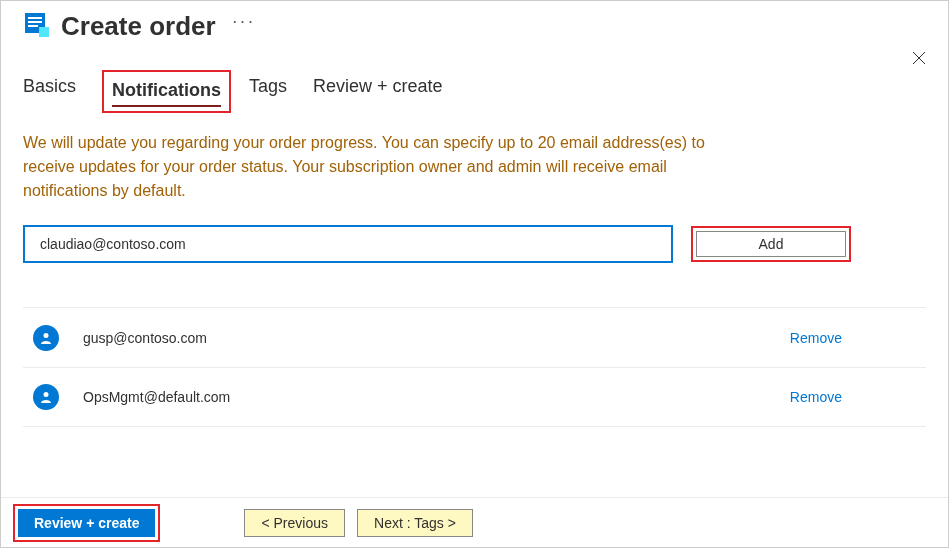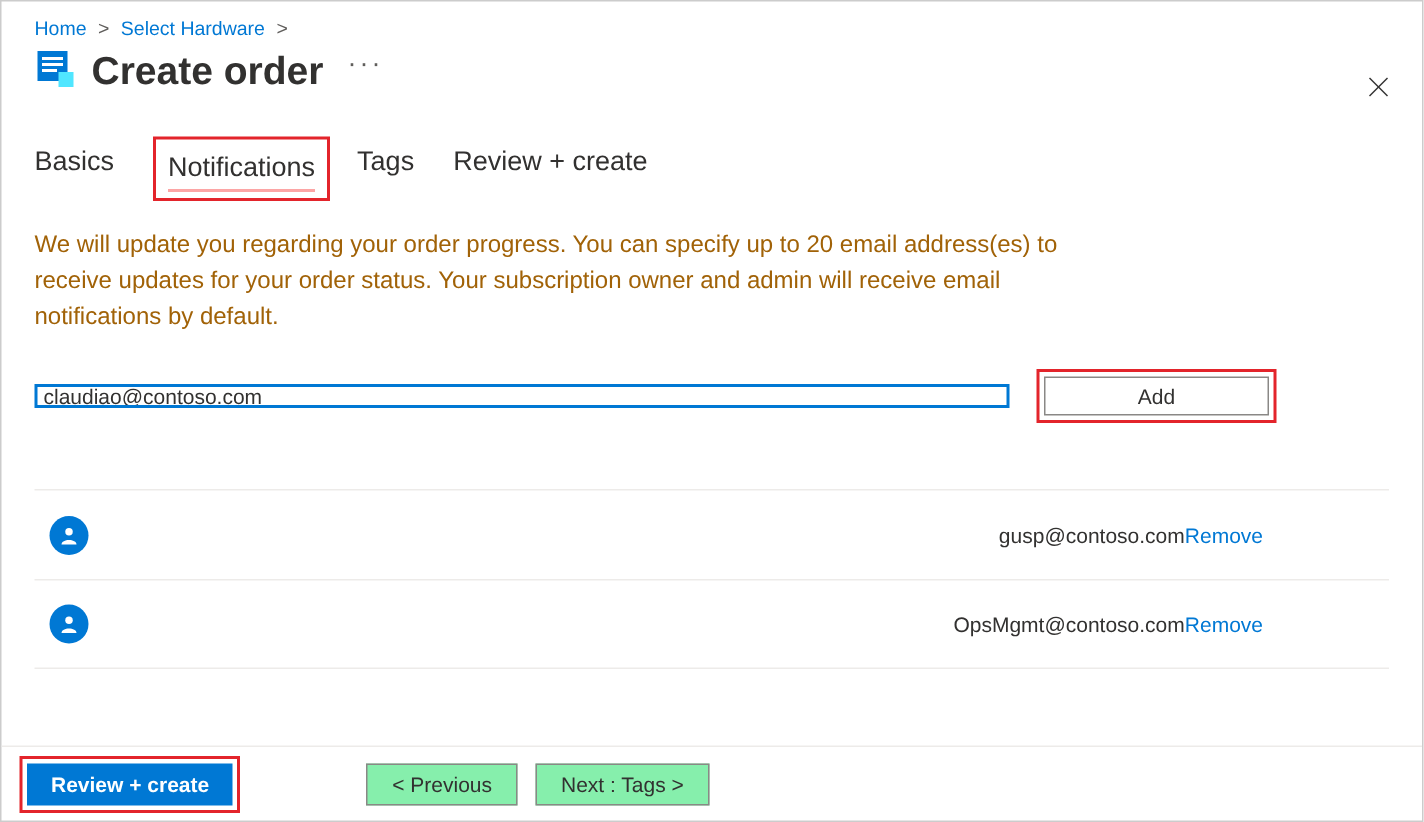--- a/index.html
+++ b/index.html
@@ -70,21 +70,22 @@
     margin-bottom: 18px;
   }
   .tab {
     padding: 6px 0;
     margin-right: 26px;
     color: #323130;
     cursor: pointer;
     font-size: 18px;
   }
   .tab.active {
-    border-bottom: 2px solid #fca5a5;
+    border-bottom: 2px solid #7f1d1d;
+    font-weight: bold;
   }
   .tab-highlight {
     border: 2px solid #e3242b;
     padding: 4px 8px;
     margin-right: 18px;
     display: inline-block;
   }
   .tab-highlight .tab {
     margin-right: 0;
     padding: 4px 0 4px 0;
@@ -105,23 +106,23 @@
     display: block;
   }
   .email-row {
     display: flex;
     align-items: center;
     gap: 18px;
     margin-bottom: 44px;
   }
   .email-input {
     width: 650px;
-    height: 16px;
+    height: 38px;
     border: 2px solid #0078d4;
-    padding: 0 4px;
+    padding: 0 15px;
     font-size: 14px;
     color: #323130;
     outline: none;
   }
   .add-btn-wrap {
     border: 2px solid #e3242b;
     padding: 3px;
   }
   .add-btn {
     width: 150px;
@@ -134,21 +135,20 @@
   }
   
   .list {
     margin-top: 8px;
   }
   .list-item {
     display: flex;
     align-items: center;
     height: 60px;
     border-top: 1px solid #edebe9;
-    text-align: right;
   }
   .list-item:last-child {
     border-bottom: 1px solid #edebe9;
   }
   .user-icon {
     width: 26px;
     height: 26px;
     border-radius: 50%;
     background: #0078d4;
     margin-left: 10px;
@@ -189,41 +189,35 @@
     background: #0078d4;
     color: #fff;
     border: none;
     height: 28px;
     padding: 0 16px;
     font-size: 14px;
     font-weight: 600;
     cursor: pointer;
   }
   .btn-secondary {
-    background: #86efac;
+    background: #fef9c3;
     border: 1px solid #8a8886;
     height: 28px;
     padding: 0 16px;
     font-size: 14px;
     color: #323130;
     cursor: pointer;
   }
   .footer-spacer { width: 60px; }
 </style>
 </head>
 <body>
 
 <div class="content-wrap">
 
-  <div class="breadcrumb">
-    <a href="#">Home</a>
-    <span class="sep">&gt;</span>
-    <a href="#">Select Hardware</a>
-    <span class="sep">&gt;</span>
-  </div>
 
   <div class="header-row">
     <div class="header-icon">
       <svg width="28" height="28" viewBox="0 0 28 28">
         <rect x="2" y="2" width="20" height="20" fill="#0078d4"></rect>
         <rect x="5" y="6" width="14" height="2" fill="#fff"></rect>
         <rect x="5" y="10" width="14" height="2" fill="#fff"></rect>
         <rect x="5" y="14" width="10" height="2" fill="#fff"></rect>
         <rect x="16" y="16" width="10" height="10" fill="#50e6ff"></rect>
       </svg>
@@ -267,21 +261,21 @@
       <div class="email-text">gusp@contoso.com</div>
       <div class="remove-link">Remove</div>
     </div>
     <div class="list-item">
       <div class="user-icon">
         <svg width="14" height="14" viewBox="0 0 14 14">
             <circle cx="7" cy="4.5" r="2.5" fill="#fff"></circle>
             <path d="M2 13 C2 9 12 9 12 13 Z" fill="#fff"></path>
           </svg>
       </div>
-      <div class="email-text">OpsMgmt@contoso.com</div>
+      <div class="email-text">OpsMgmt@default.com</div>
       <div class="remove-link">Remove</div>
     </div>
   </div>
 </div>
 
 <div class="footer">
   <div class="btn-primary-wrap">
     <button class="btn-primary">Review + create</button>
   </div>
   <div class="footer-spacer"></div>

